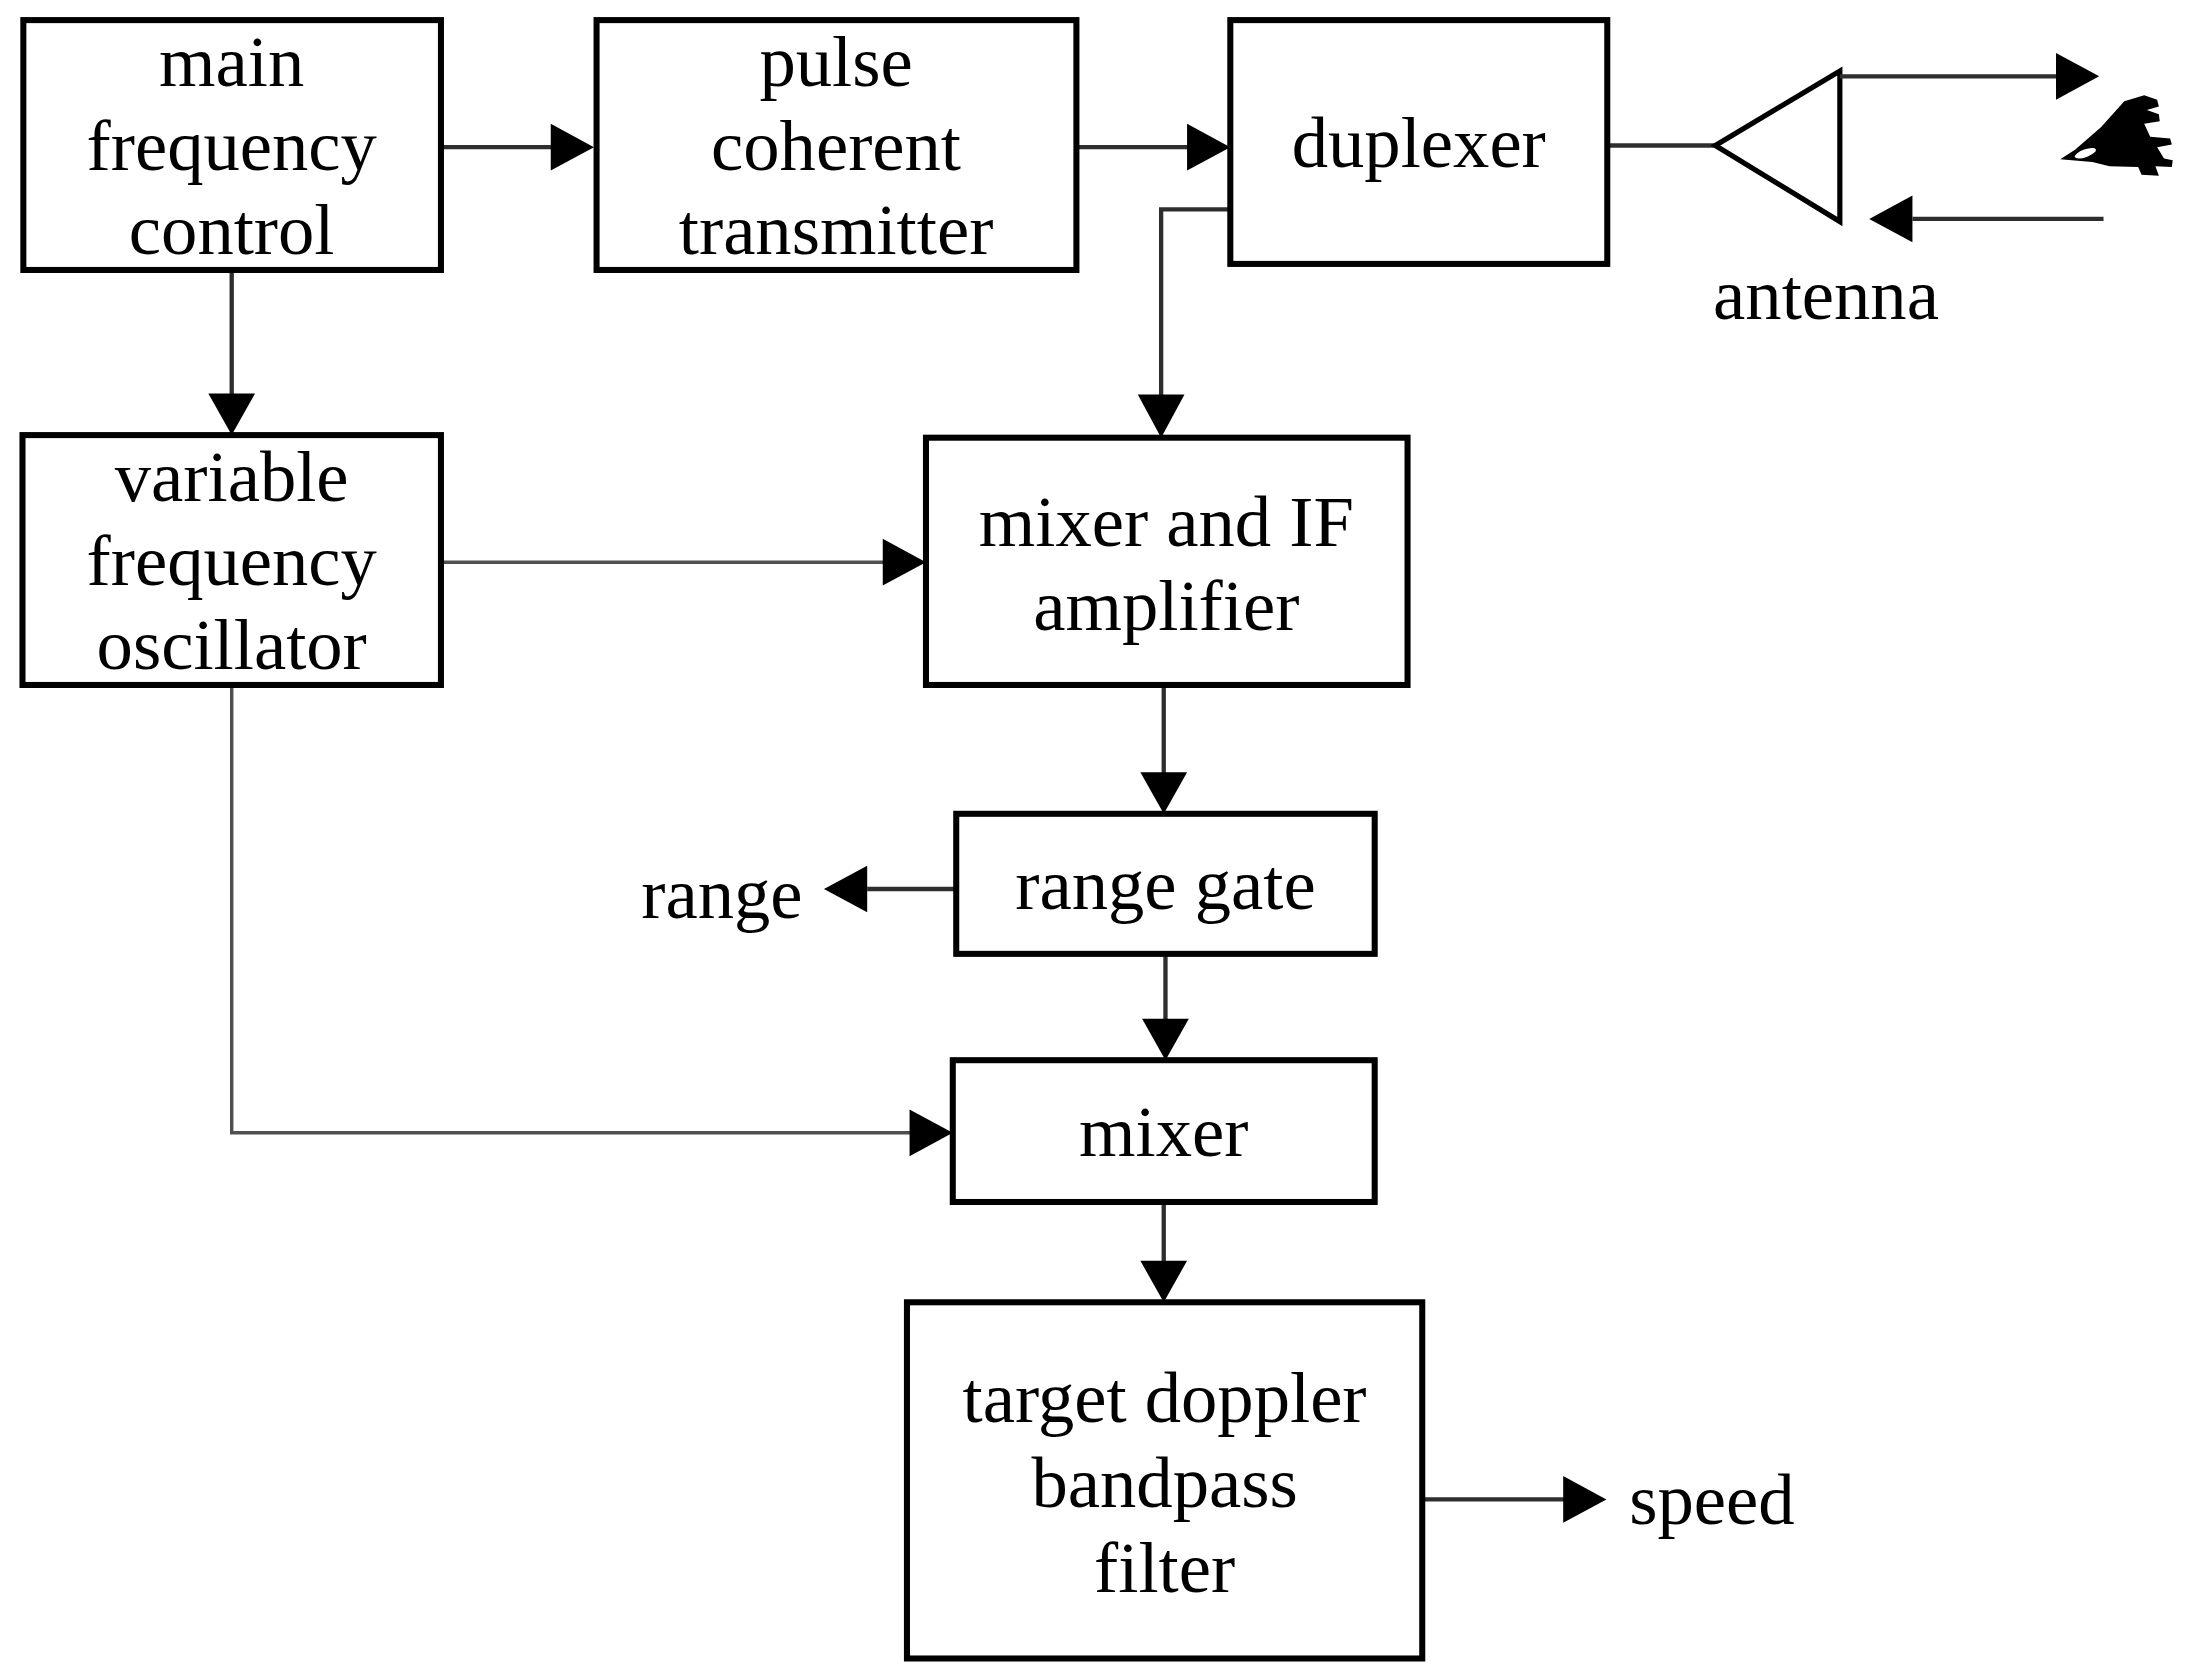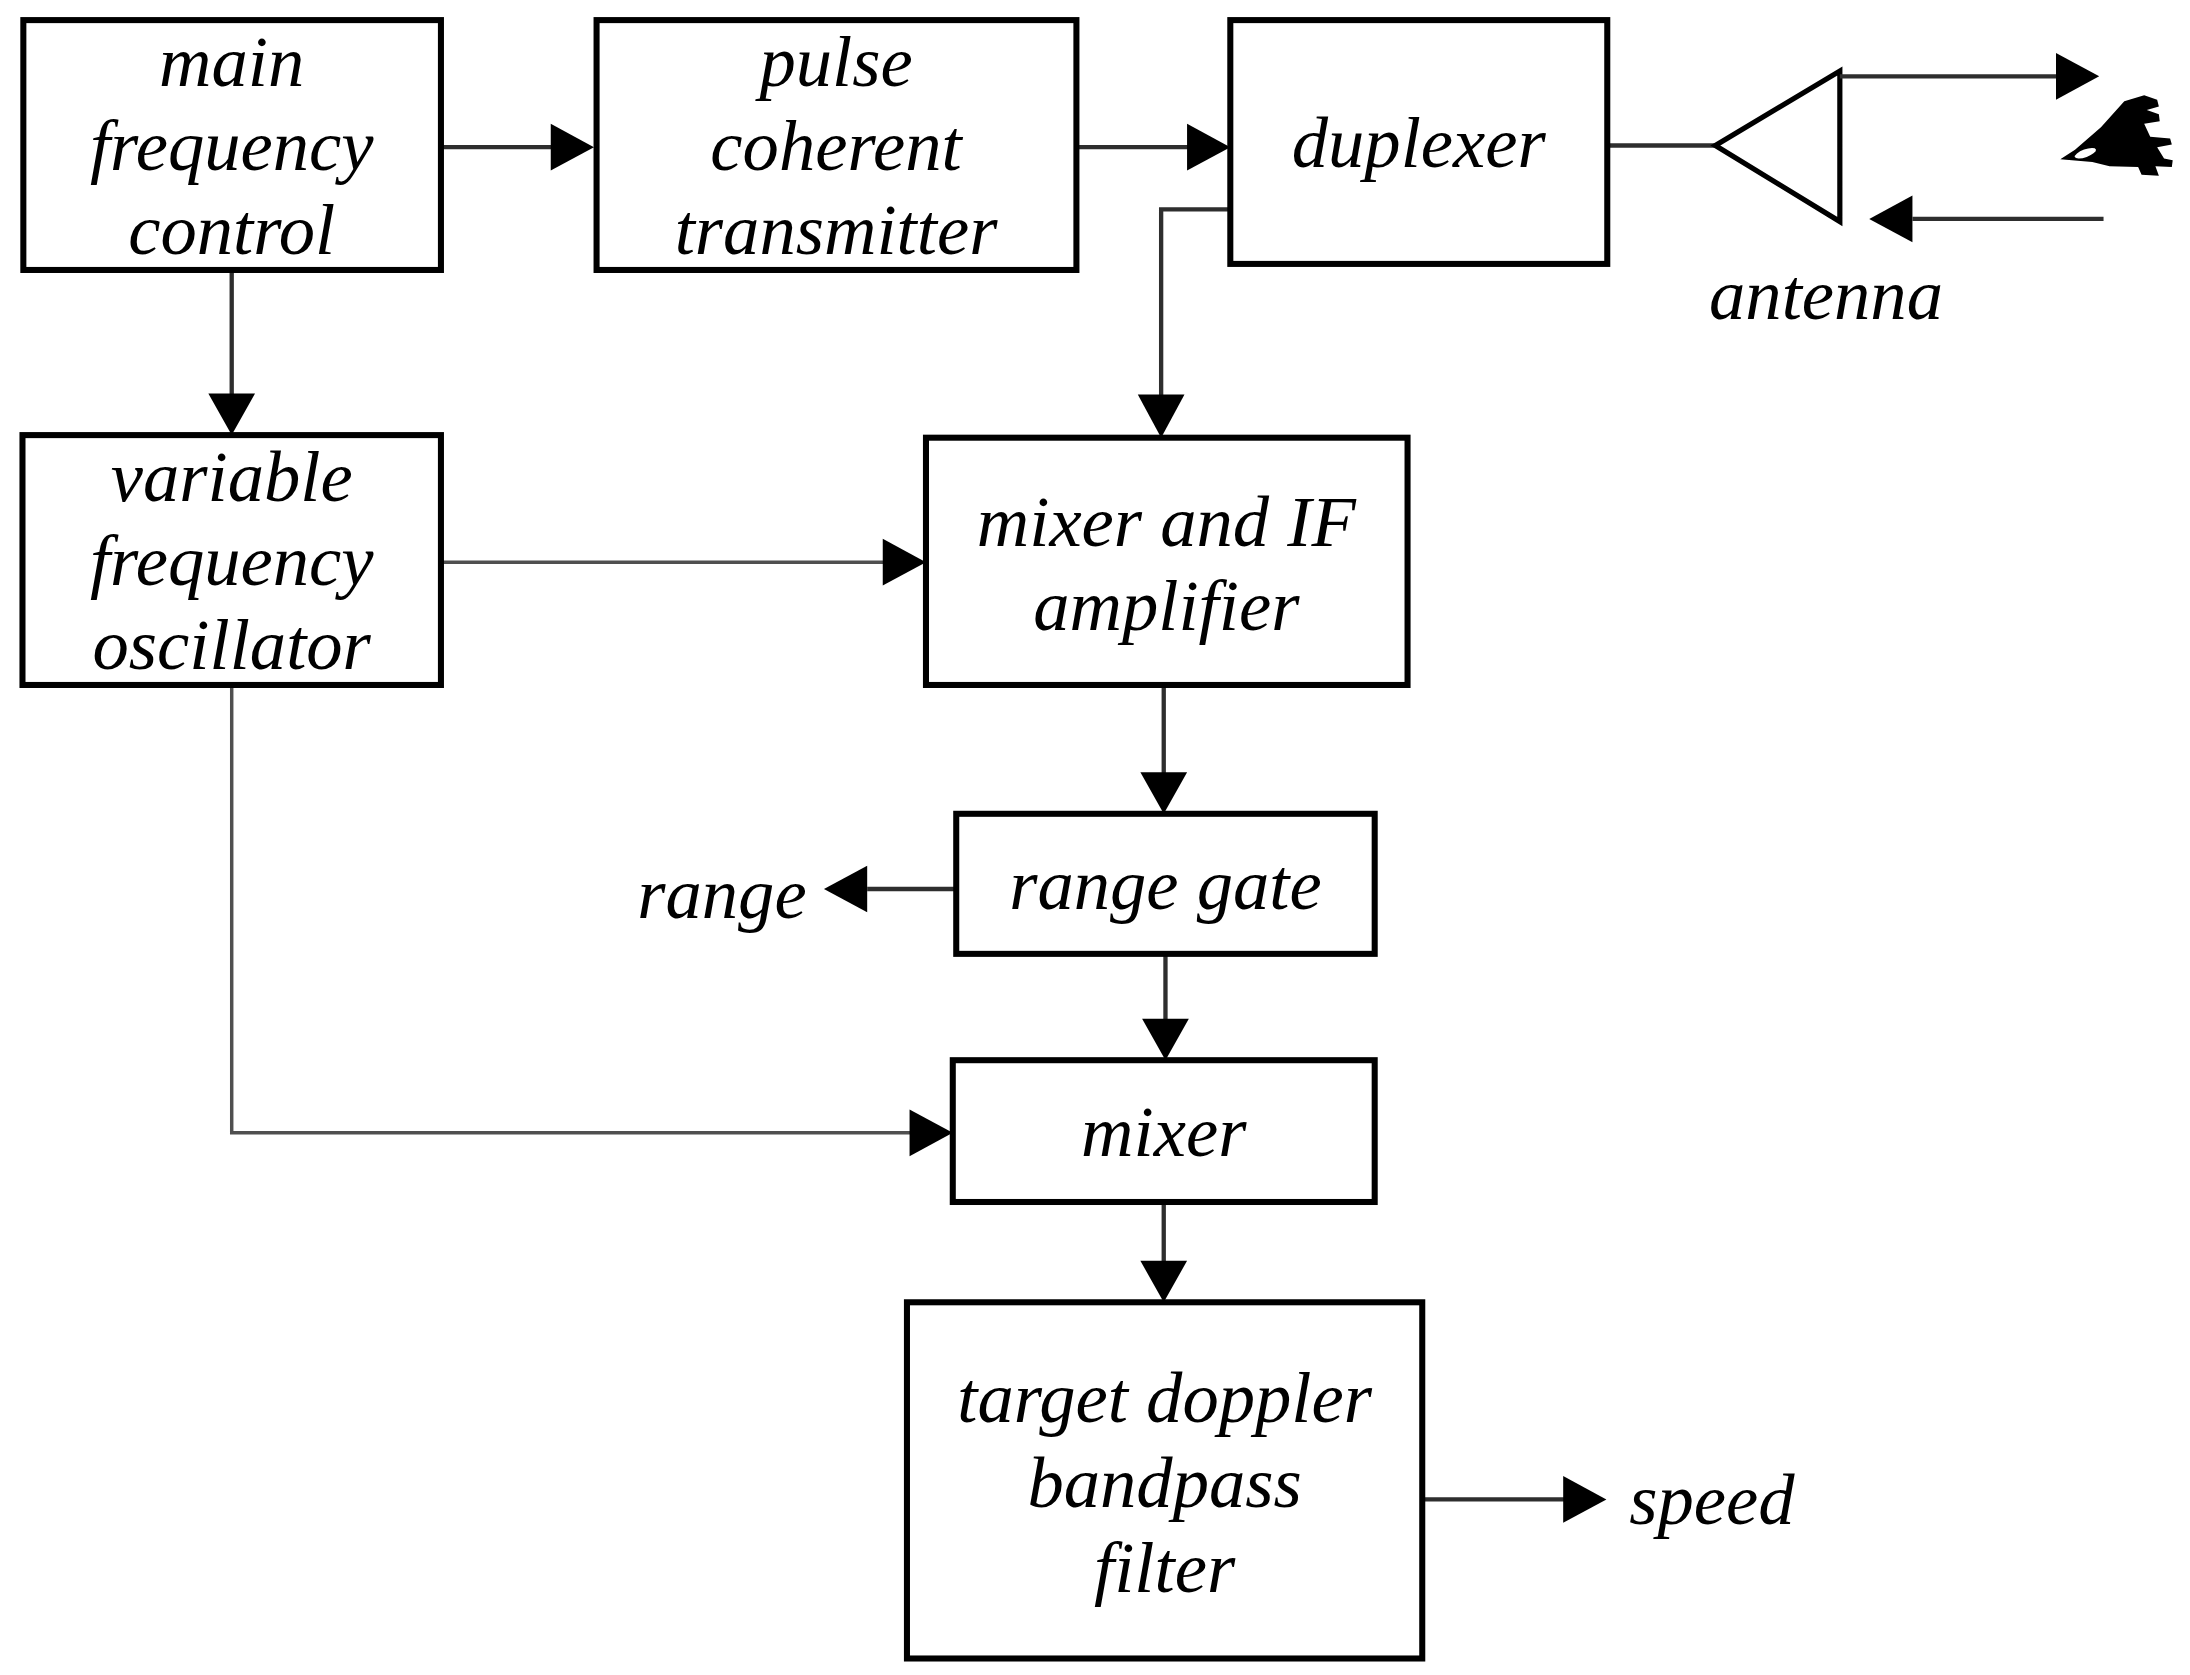--- a/index.html
+++ b/index.html
@@ -5,21 +5,20 @@
   html, body {
     margin: 0;
     padding: 0;
     background: #ffffff;
   }
   .diagram-wrap {
     width: 2190px;
     height: 1676px;
     background: #ffffff;
     position: relative;
-    font-style: italic;
   }
   svg { display: block; }
   .box {
     fill: #ffffff;
     stroke: #000000;
     stroke-width: 7;
   }
   .wire {
     stroke: #2e2e2e;
     stroke-width: 5;

